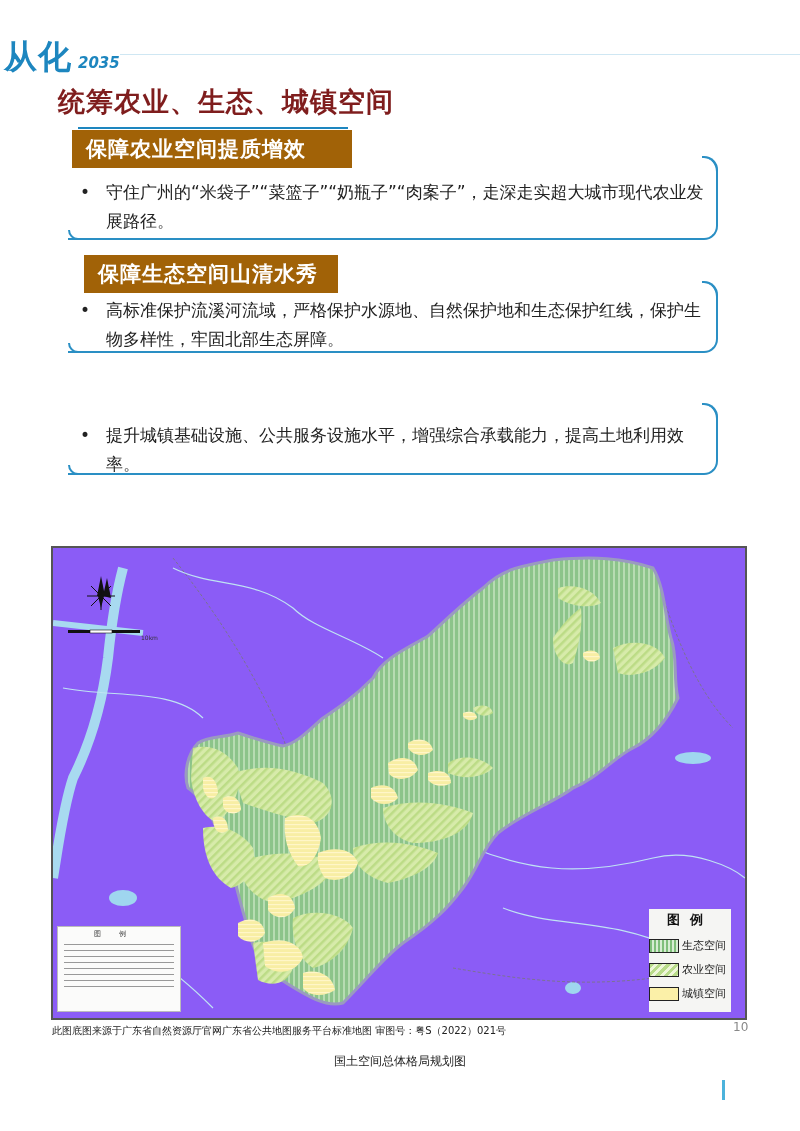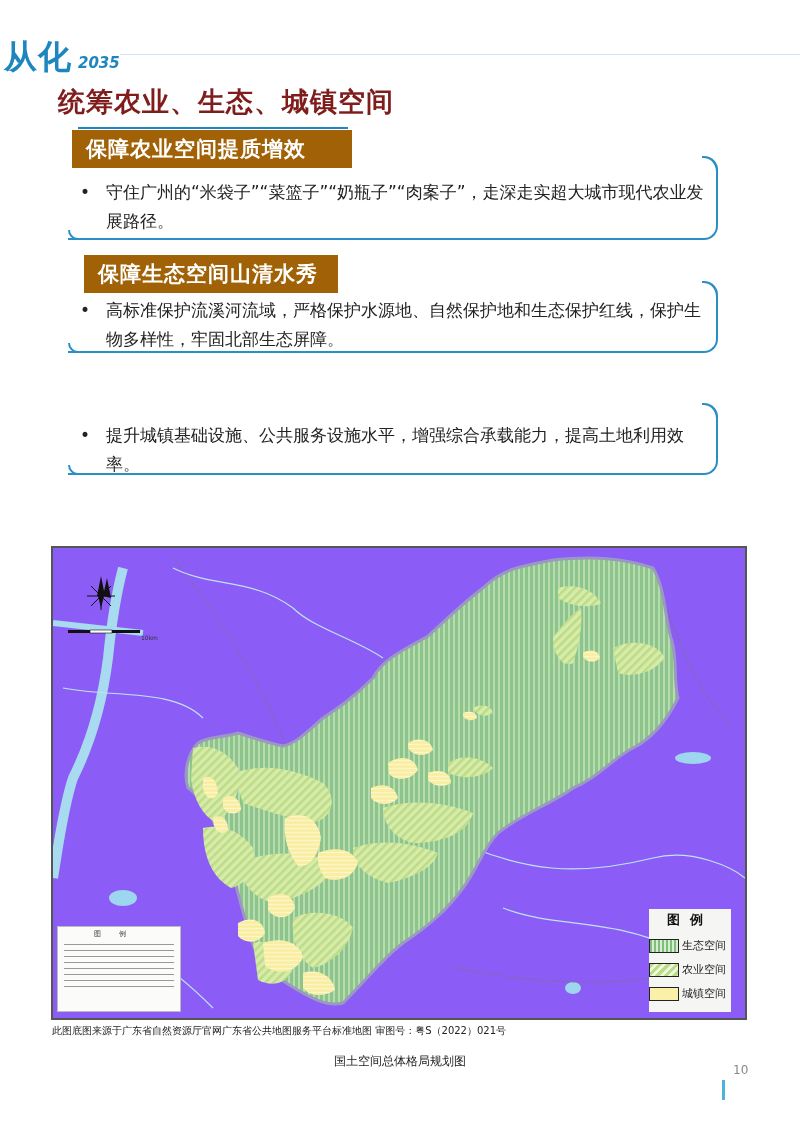--- a/index.html
+++ b/index.html
@@ -88,21 +88,21 @@
     position: absolute; left: 52px; top: 1024px; font-size: 10px; color: #222;
   }
   .map-caption {
     position: absolute; left: 0; right: 0; top: 1053px; text-align: center; font-size: 12px; color: #222;
     padding-left: 0;
   }
   .page-num-bar {
     position: absolute; left: 722px; top: 1080px; width: 3px; height: 20px; background: #4cb3dc;
   }
   .page-num {
-    position: absolute; left: 733px; top: 1020px; font-size: 12px; color: #888; margin-top: 43px;
+    position: absolute; left: 733px; top: 1020px; font-size: 12px; color: #888;
   }
 </style>
 </head>
 <body>
 
 <div class="brand">
   <span class="brand-main">从化</span>
   <span class="brand-year">2035</span>
 </div>
 <div class="brand-rule"></div>

